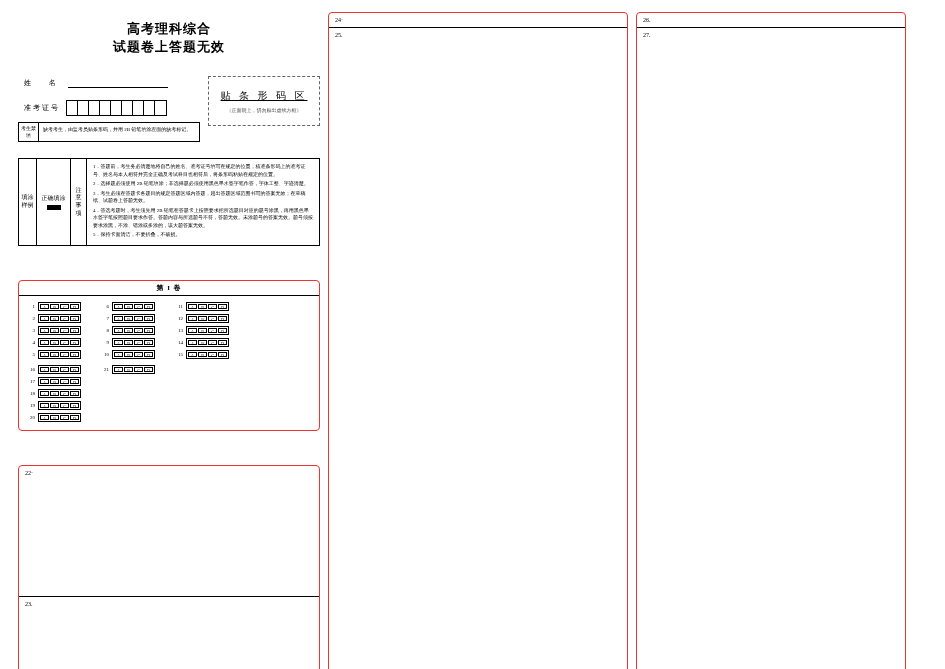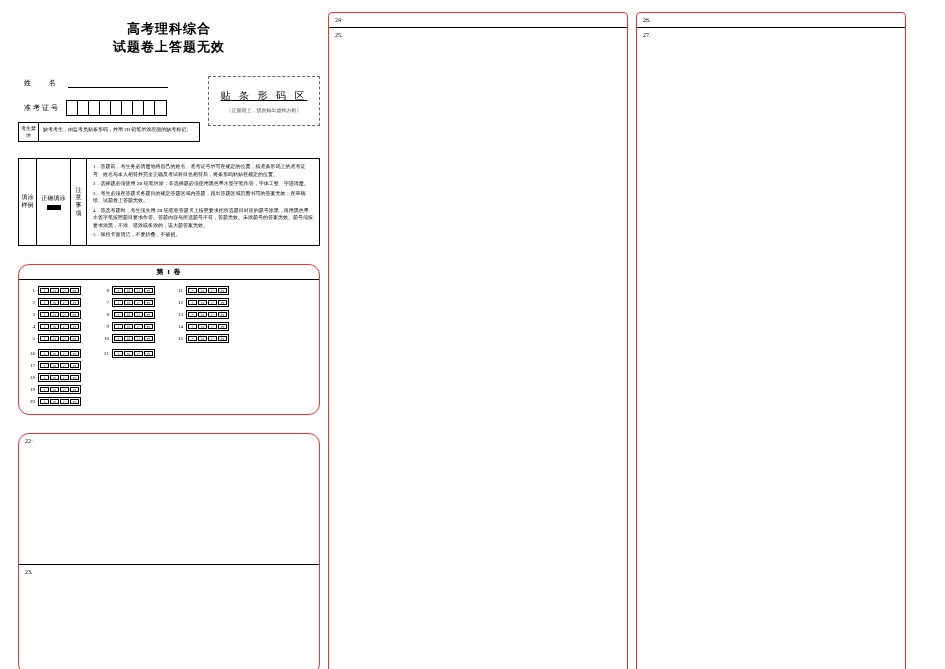--- a/index.html
+++ b/index.html
@@ -53,21 +53,21 @@
 
     .rules-box { border:1px solid #000; display:flex; margin-top:8px;}
     .rules-cell { border-right:1px solid #000; display:flex; align-items:center; justify-content:center; text-align:center; font-size:6px; line-height:1.3; padding:4px 2px;}
     .rules-cell.w1 { width:18px;}
     .rules-cell.w2 { width:34px; flex-direction:column; gap:2px;}
     .mark-good { width:14px; height:5px; background:#000; display:inline-block;}
     .rules-cell.w3 { width:16px;}
     .rules-body { flex:1; font-size:5px; padding:4px 6px; line-height:1.5;}
     .rules-body p{ margin:0 0 2px;}
 
-    .section-panel { border:1.2px solid #e33; border-radius:11px; margin-top:10px; padding:0;}
+    .section-panel { border:1.2px solid #e33; border-radius:4px; margin-top:26px; padding:0;}
     .section-header { text-align:center; font-size:7px; font-weight:600; border-bottom:1px solid #000; padding:2px 0; letter-spacing:1px;}
     .mcq-body { padding:6px 6px 8px; display:flex; gap:16px;}
     .mcq-col { display:flex; flex-direction:column; gap:3px;}
     .mcq-row { display:flex; align-items:center; gap:3px;}
     .qnum { width:10px; text-align:right; font-size:5px;}
     .bubble { border:0.5px solid #000; width:9px; height:5px; font-size:4px; text-align:center; line-height:5px; display:inline-block;}
     .bubble-group { display:flex; gap:1px; border:1px solid #000; padding:1px;}
     .bubble-group .bubble{ border:0.5px solid #000;}
 
     .paper2 .section-body { padding:0;}

